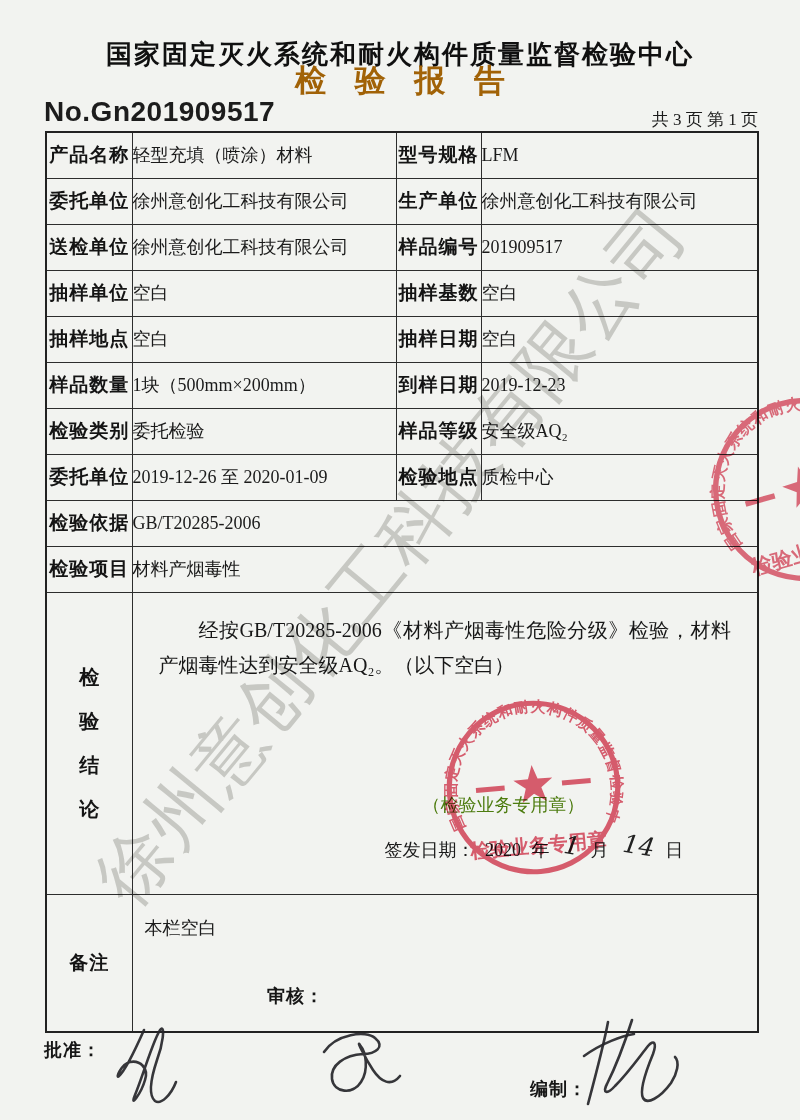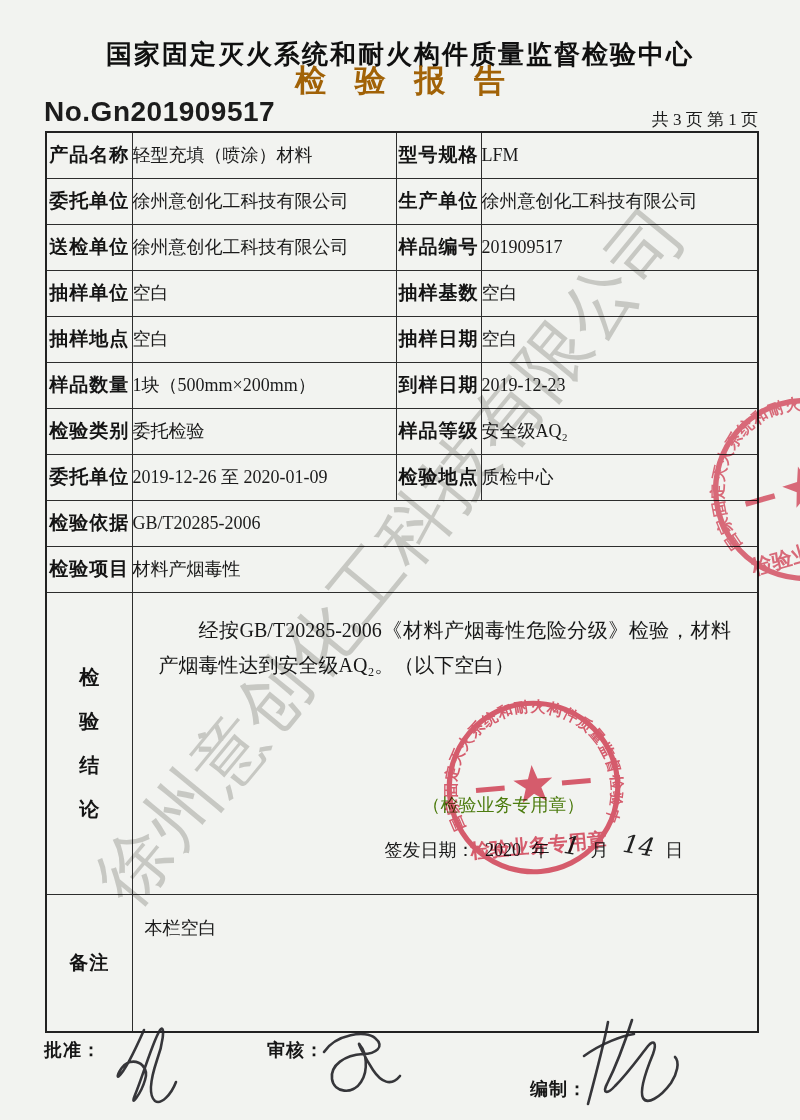--- a/index.html
+++ b/index.html
@@ -95,21 +95,21 @@
     transform:rotate(-50.5deg); transform-origin:0 50%;
     font-size:72px; letter-spacing:1px; white-space:nowrap;
     color:rgba(148,148,143,0.42); mix-blend-mode:multiply;
     z-index:5; pointer-events:none; font-weight:400;
   }
   
   .footer-label {
     position:absolute; font-size:18px; font-weight:700; letter-spacing:1px; color:#161616;
   }
   .lbl-approve { left:44px;  top:1038px; }
-  .lbl-review  { left:267px; top:1038px; }
+  .lbl-review  { left:267px; top:984px; }
   .lbl-prepare { left:530px; top:1042px;margin-top:35px; }
   .sig { position:absolute; z-index:2; }
   .sig path { fill:none; stroke:#26262a; stroke-width:2.6; stroke-linecap:round; opacity:.92; }
   .sig-approve { left:104px; top:1016px; }
   .sig-review  { left:316px; top:1024px; }
   .sig-prepare { left:576px; top:1012px; }
 </style>
 </head>
 <body>
 

